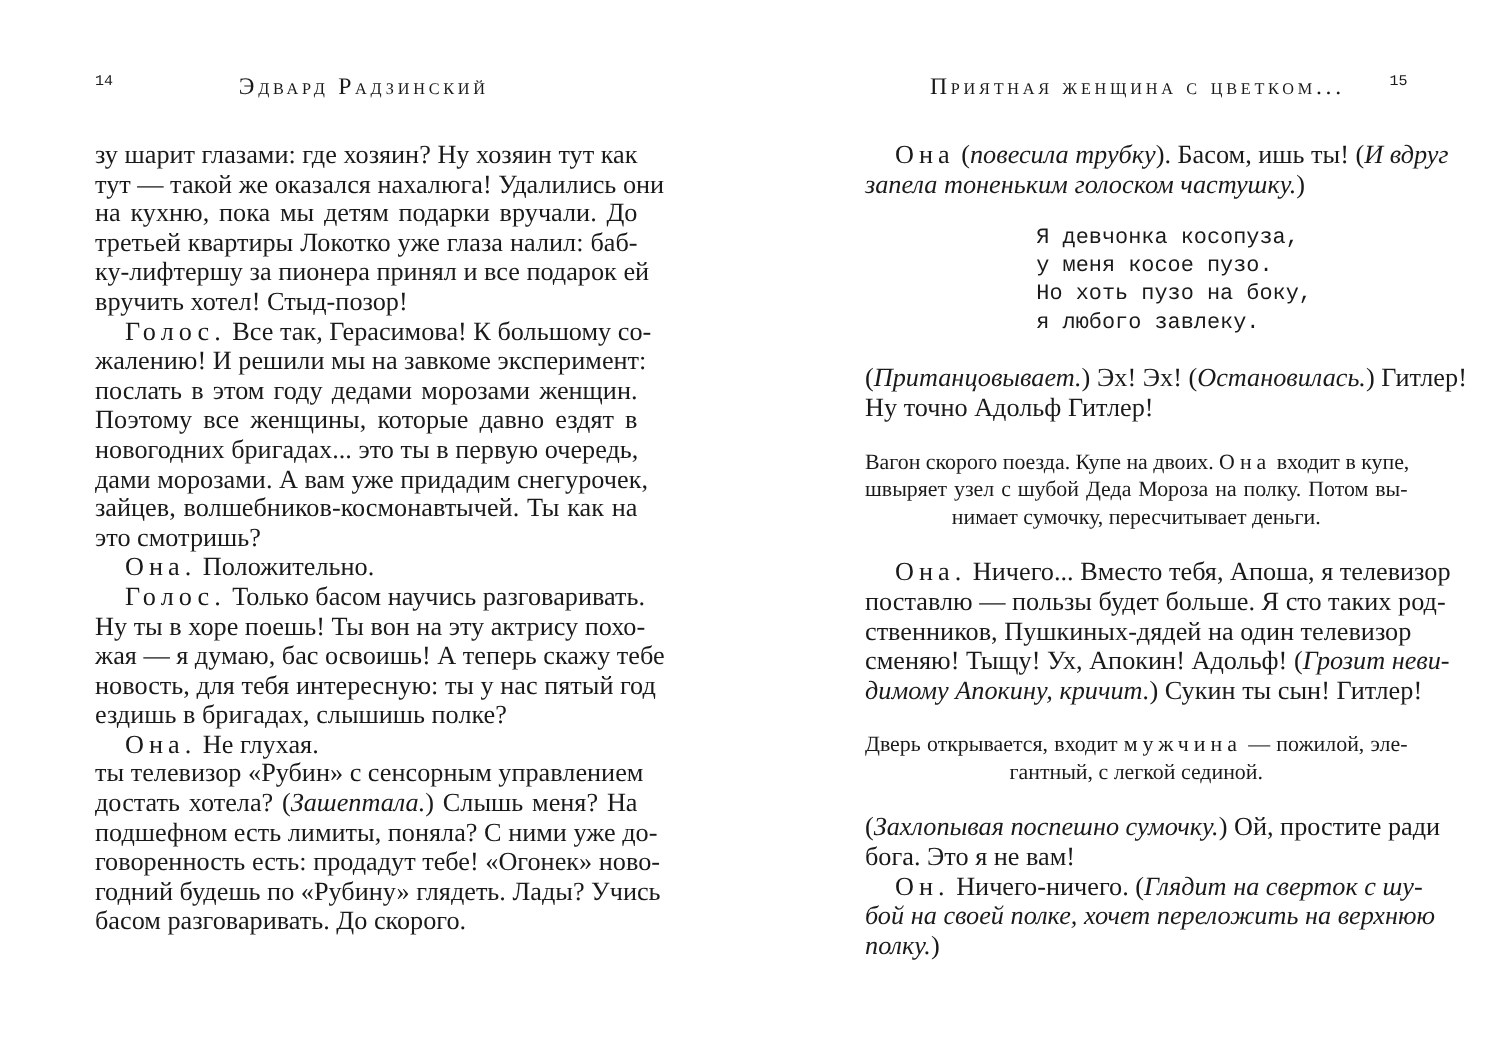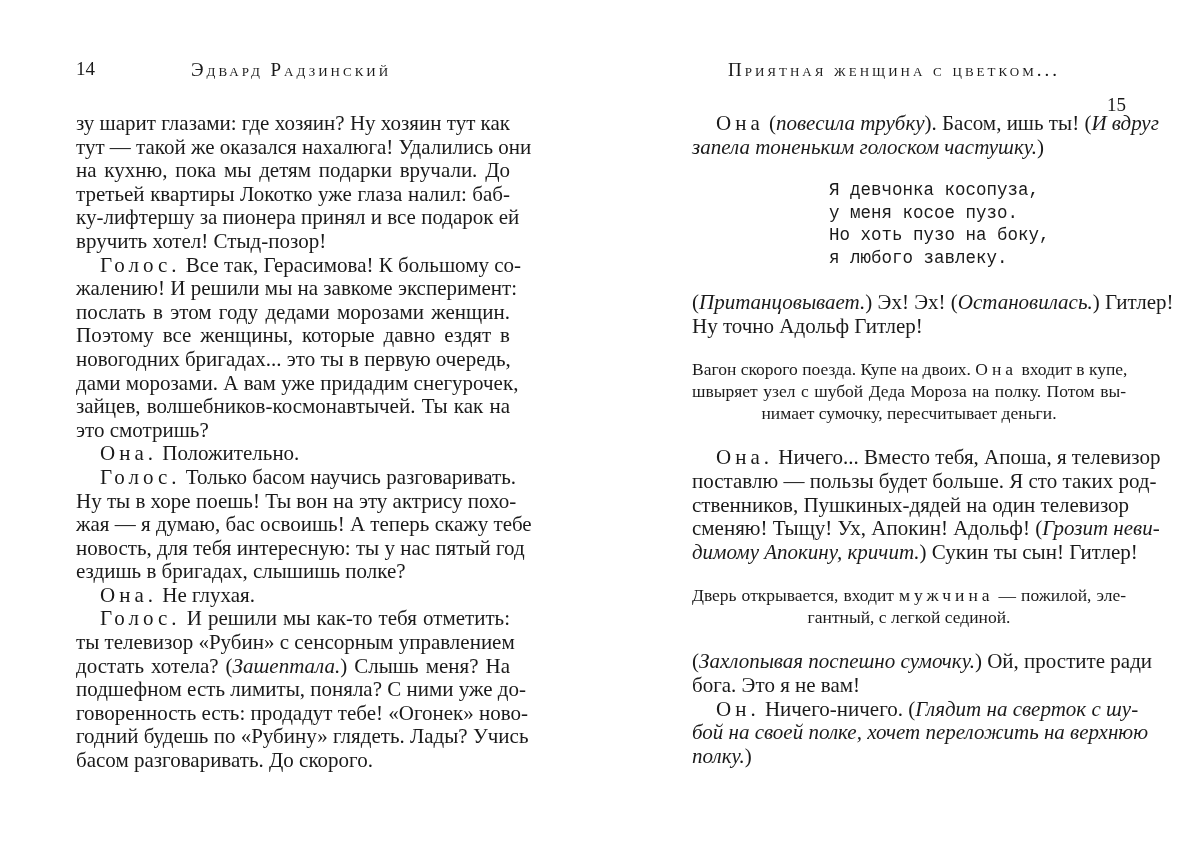--- a/index.html
+++ b/index.html
@@ -5,26 +5,26 @@
   html, body { margin: 0; padding: 0; }
   body {
     width: 1200px; height: 846px; background: #ffffff; position: relative; overflow: hidden;
     font-family: "Liberation Serif", "DejaVu Serif", serif; color: #1a1a1a;
   }
   .page { position: absolute; top: 0; height: 846px; }
   .page-left { left: 76px; width: 434px; }
   .page-right { left: 692px; width: 434px; }
 
   .running-head { position: absolute; top: 58px; left: 0; width: 434px; height: 22px; font-size: 19px; }
-  .page-num { position: absolute; top: 0; font-size: 19px; }
+  .page-num { position: absolute; top: 0; font-size: 12px; font-family: Liberation Mono, monospace; }
   .page-left .page-num { left: 0; }
-  .page-right .page-num { right: 0; margin-top: 36px; }
+  .page-right .page-num { right: 0; }
   .head-title { position: absolute; top: 1px; font-variant: small-caps; letter-spacing: 3px; font-size: 19px; }
   .page-left .head-title { left: 115px; }
-  .page-right .head-title { right: 66px; }
+  .page-right .head-title { right: 50px; }
 
   .body-text { position: absolute; top: 100px; left: 0; width: 434px; font-size: 21px; line-height: 23.6px; text-align: justify; margin-top: 12px; }
   .line { display: block; white-space: nowrap; text-align: justify; text-align-last: justify; height: 23.6px; }
   .line.last { text-align-last: left; }
   .line.indent { padding-left: 24px; }
   .spaced { letter-spacing: 4px; }
   i { font-style: italic; }
 
   .stage { font-size: 17.5px; line-height: 22px; text-align: center; }
   .stage .line { text-align: justify; text-align-last: justify; height: 22px; }
@@ -57,21 +57,20 @@
     <span class="line">дами морозами. А вам уже придадим снегурочек,</span>
     <span class="line">зайцев, волшебников-космонавтычей. Ты как на</span>
     <span class="line last">это смотришь?</span>
     <span class="line indent last"><span class="spaced">Она.</span> <span>Положительно.</span></span>
     <span class="line indent"><span class="spaced">Голос.</span> <span>Только басом научись разговаривать.</span></span>
     <span class="line">Ну ты в хоре поешь! Ты вон на эту актрису похо-</span>
     <span class="line">жая — я думаю, бас освоишь! А теперь скажу тебе</span>
     <span class="line">новость, для тебя интересную: ты у нас пятый год</span>
     <span class="line last">ездишь в бригадах, слышишь полке?</span>
     <span class="line indent last"><span class="spaced">Она.</span> <span>Не глухая.</span></span>
-    <span class="line indent"><span class="spaced">Голос.</span> <span>И решили мы как-то тебя отметить:</span></span>
     <span class="line">ты телевизор «Рубин» с сенсорным управлением</span>
     <span class="line"><span>достать хотела? (</span><i>Зашептала.</i><span>) Слышь меня? На</span></span>
     <span class="line">подшефном есть лимиты, поняла? С ними уже до-</span>
     <span class="line">говоренность есть: продадут тебе! «Огонек» ново-</span>
     <span class="line">годний будешь по «Рубину» глядеть. Лады? Учись</span>
     <span class="line last">басом разговаривать. До скорого.</span>
   </div>
 </div>
 
 <div class="page page-right">

